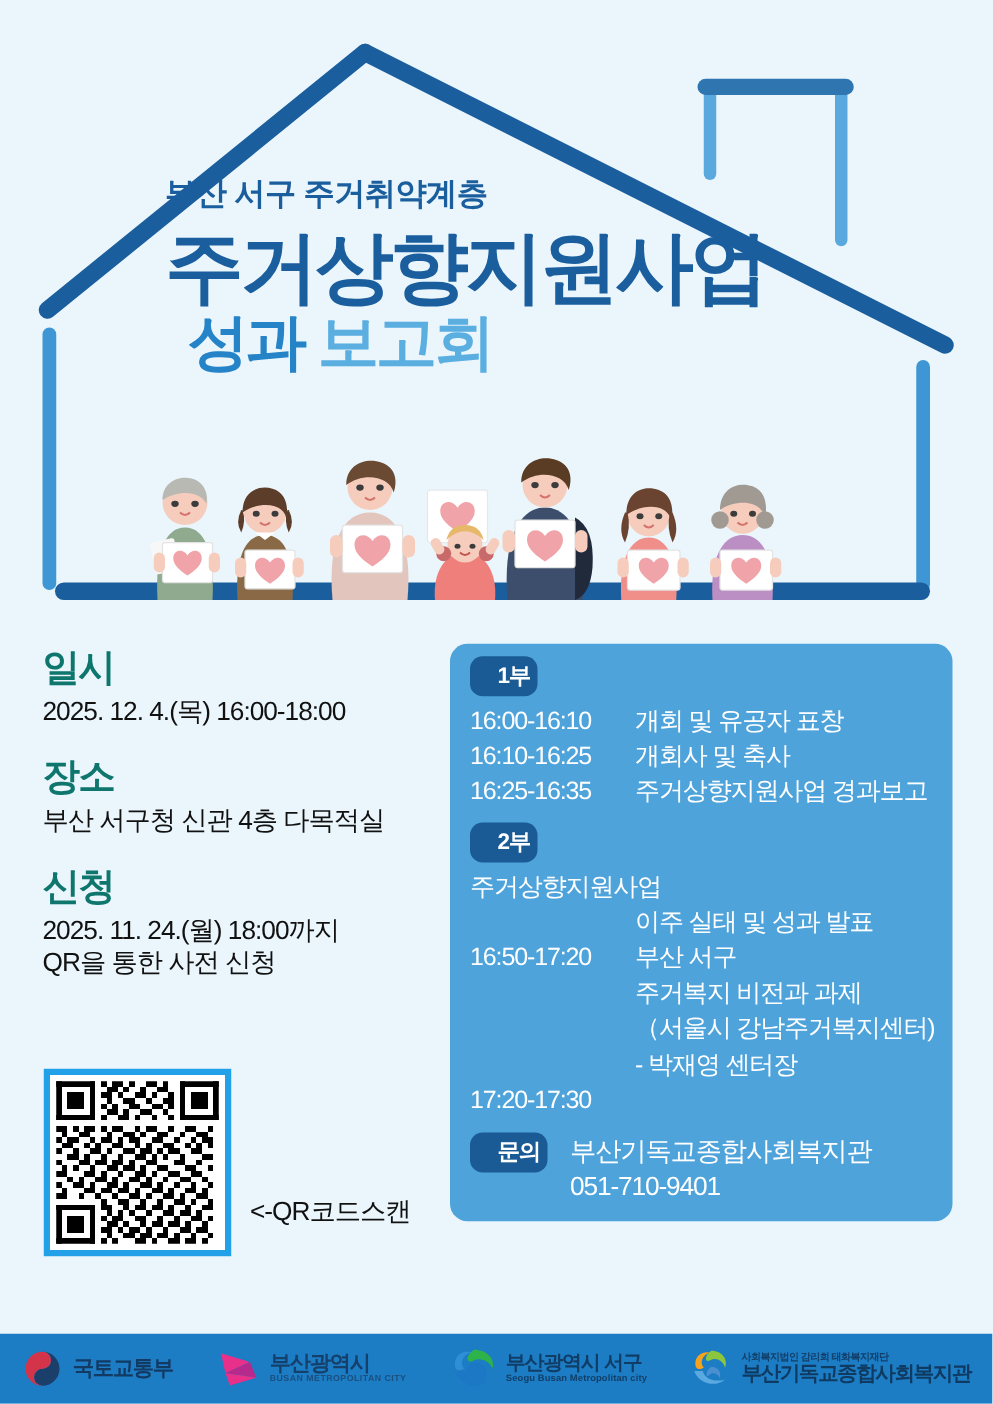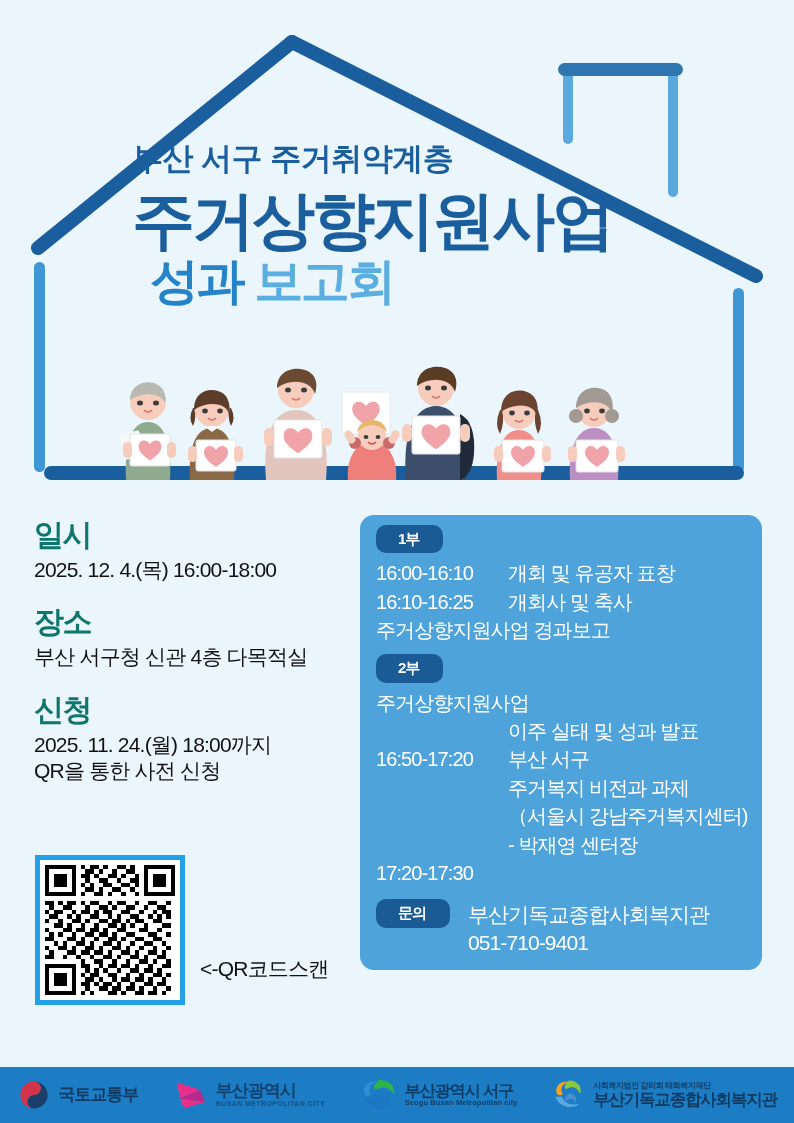--- a/index.html
+++ b/index.html
@@ -10,21 +10,21 @@
     overflow:hidden;position:relative;
   }
   .poster{position:relative;width:794px;height:1123px;background:#eaf6fc;overflow:hidden;}
 
   
   .house-svg{position:absolute;left:0;top:0;width:794px;height:500px;}
 
   
   .head-wrap{position:absolute;left:132px;top:142px;width:620px;}
   .kicker{
-    font-size:31px;font-weight:bold;color:#1b5e9e;letter-spacing:-0.5px;
+    font-size:25px;font-weight:bold;color:#1b5e9e;letter-spacing:-0.5px;
     line-height:1.1;margin:0 0 14px 0;
   }
   .title-main{
     font-size:63px;font-weight:bold;color:#1b5e9e;letter-spacing:-3px;
     line-height:0.98;margin:0;white-space:nowrap;
   }
   .title-sub{
     font-size:49px;font-weight:bold;letter-spacing:-2.5px;line-height:1.05;
     margin:4px 0 0 18px;white-space:nowrap;
   }
@@ -56,22 +56,22 @@
     letter-spacing:-0.8px;font-weight:500;
   }
 
   
   .sched{
     position:absolute;left:360px;top:515px;width:402px;
     background:#4fa3db;border-radius:14px;padding:0 0 14px 0;box-sizing:border-box;
   }
   .badge{
     display:inline-block;background:#1a5b96;color:#fff;font-weight:bold;
-    font-size:15px;letter-spacing:-1px;border-radius:10px;
-    padding:5px 24px 6px 22px;margin:10px 0 6px 16px;line-height:1.15;
+    font-size:18px;letter-spacing:-1px;border-radius:10px;
+    padding:5px 6px 6px 22px;margin:10px 0 6px 16px;line-height:1.15;
   }
   .rows{padding:0 14px 0 16px;}
   .row{
     display:flex;color:#fff;font-size:20px;letter-spacing:-0.9px;
     line-height:1.42;white-space:nowrap;
   }
   .row .tm{min-width:132px;font-weight:500;}
   .row .tx{font-weight:500;}
   .row.cont .tm{min-width:132px;}
   .contact{
@@ -510,20 +510,21 @@
     <div class="rows">
       <div class="row">
         <span class="tm">16:00-16:10</span>
         <span class="tx">개회 및 유공자 표창</span>
       </div>
       <div class="row">
         <span class="tm">16:10-16:25</span>
         <span class="tx">개회사 및 축사</span>
       </div>
       <div class="row">
+        <span class="tm">16:25-16:35</span>
         <span class="tx">주거상향지원사업 경과보고</span>
       </div>
     </div>
 
     <div class="badge">2부</div>
     <div class="rows">
       <div class="row">
         <span class="tx">주거상향지원사업</span>
       </div>
       <div class="row cont">

